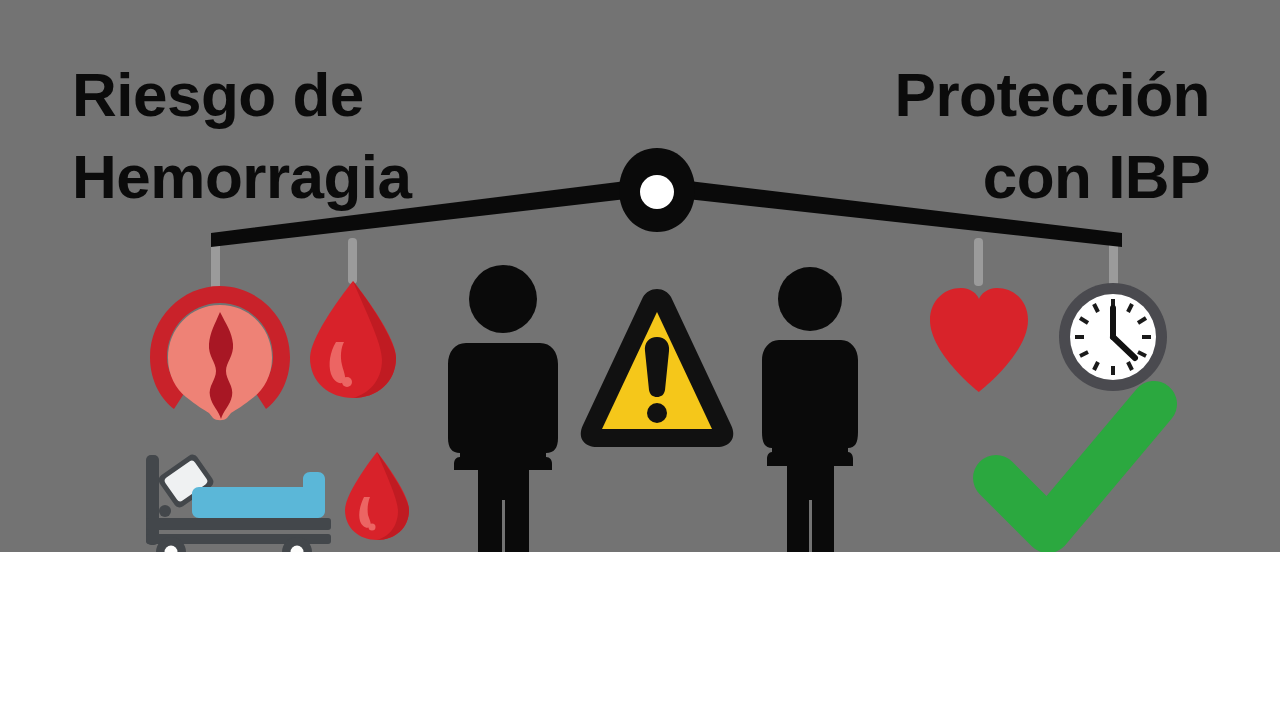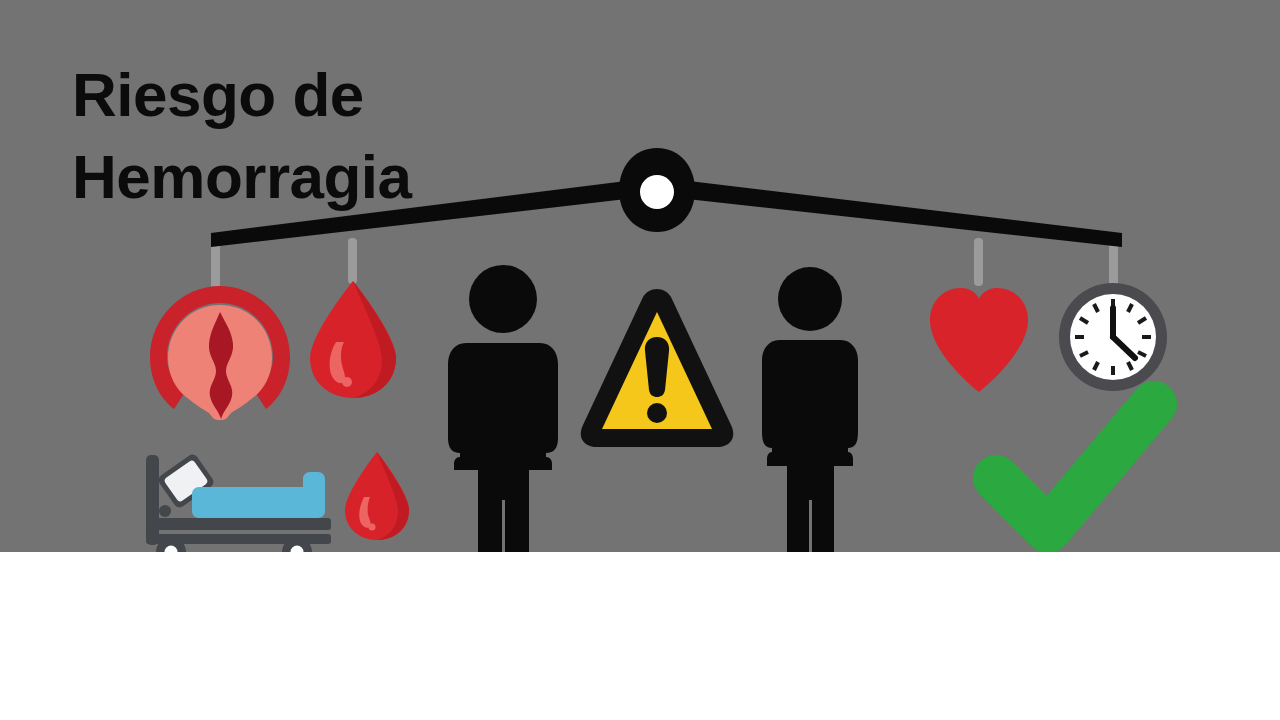--- a/index.html
+++ b/index.html
@@ -47,20 +47,22 @@
   }
 </style>
 </head>
 <body>
 
 <div id="stage">
 
   <div class="title" id="title-left">Riesgo de
 Hemorragia</div>
 
+  <div class="title" id="title-right">Protección
+con IBP</div>
 
   <svg class="svg-layer" viewBox="0 0 1280 720" xmlns="http://www.w3.org/2000/svg">
 
     <g>
       <rect x="211" y="238" width="9" height="52" rx="4" fill="#9b9b9b"></rect>
       <rect x="348" y="238" width="9" height="46" rx="4" fill="#9b9b9b"></rect>
       <rect x="974" y="238" width="9" height="48" rx="4" fill="#9b9b9b"></rect>
       <rect x="1109" y="238" width="9" height="52" rx="4" fill="#9b9b9b"></rect>
     </g>
 

